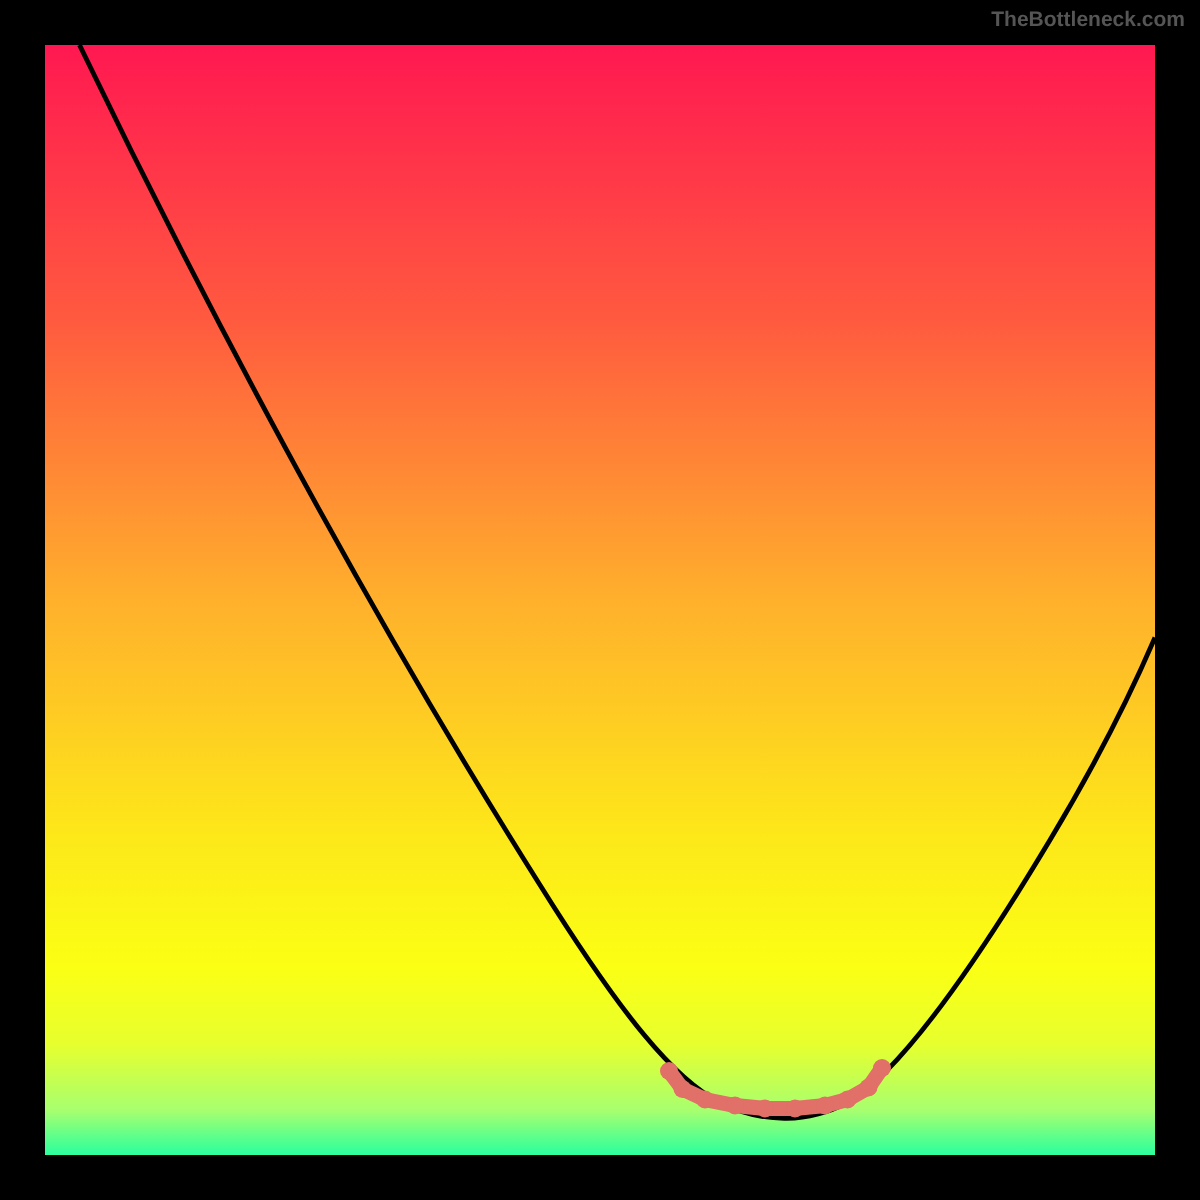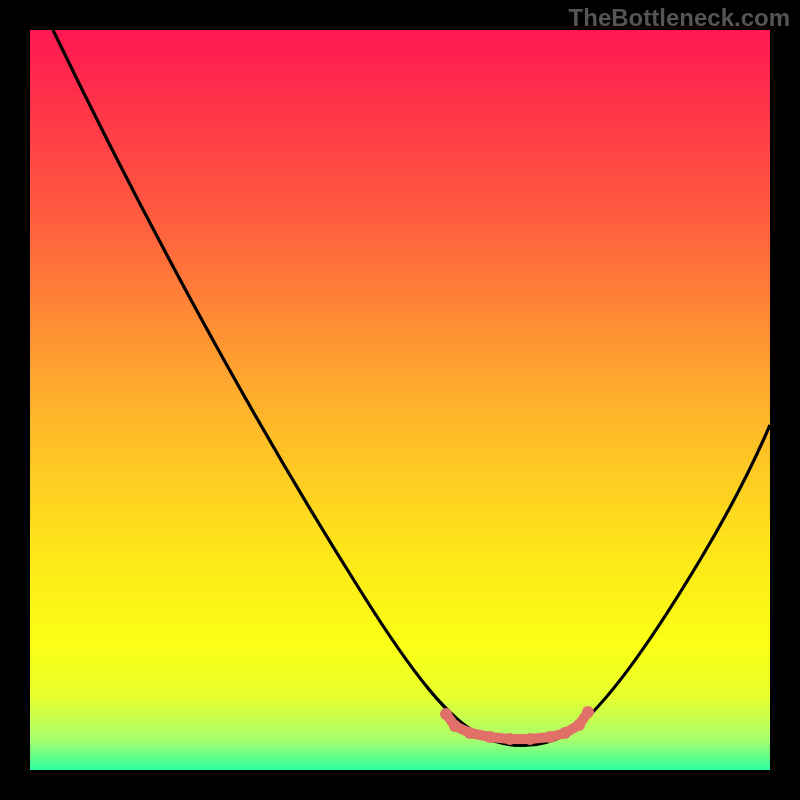--- a/index.html
+++ b/index.html
@@ -16,21 +16,21 @@
     top: 0;
     left: 0;
     width: 800px;
     height: 800px;
   }
   .watermark {
     position: absolute;
     top: 4px;
     right: 10px;
     color: #555;
-    font-size: 24px;
+    font-size: 14px;
     font-weight: bold;
     z-index: 10;
     margin-left: 20px;
   }
   svg {
     display: block;
   }
 </style>
 </head>
 <body>

